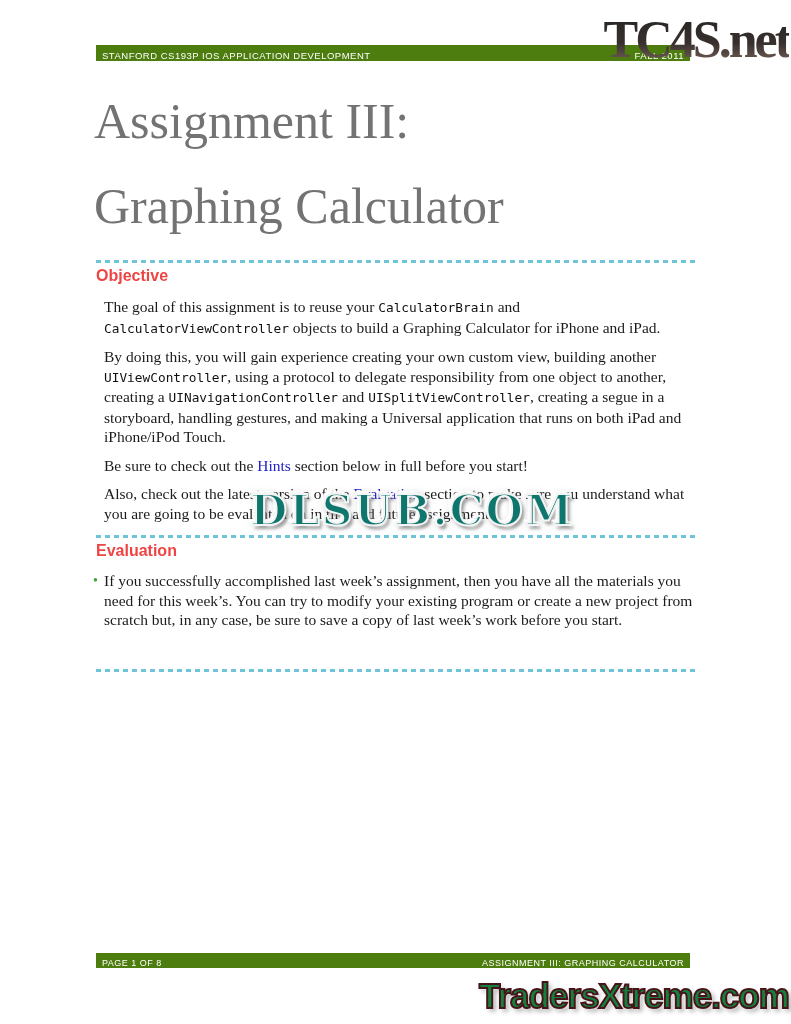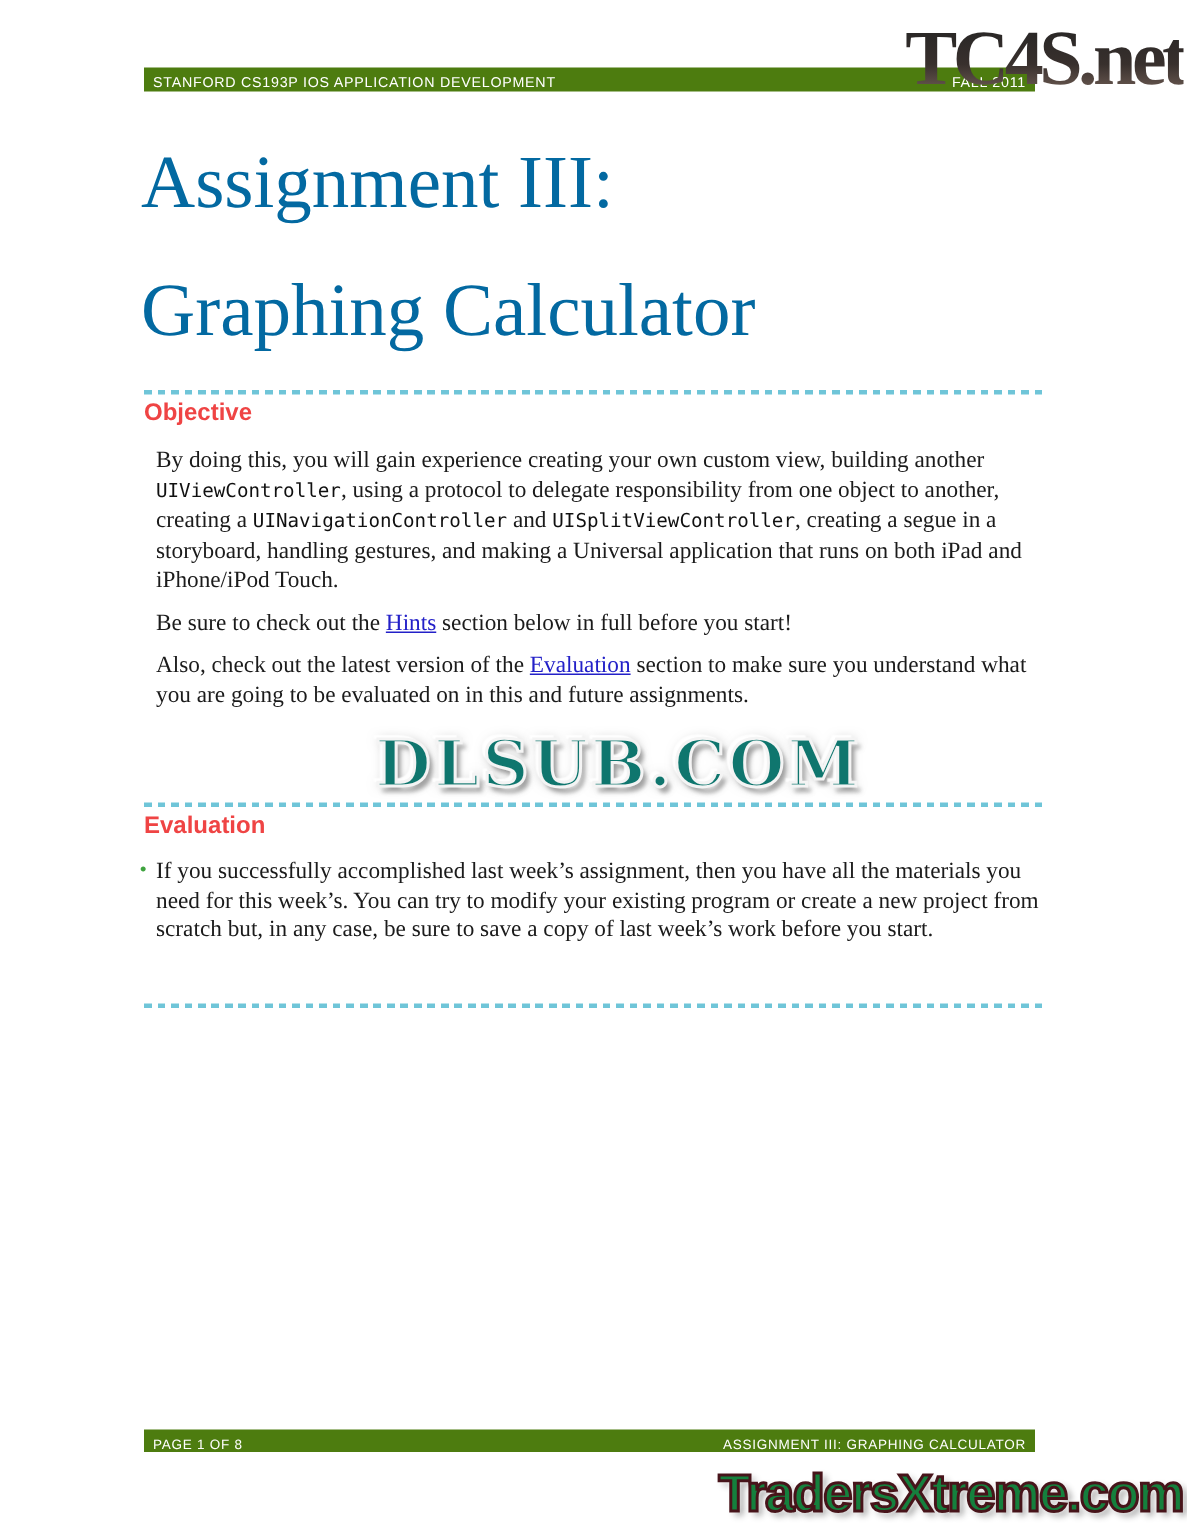--- a/index.html
+++ b/index.html
@@ -70,21 +70,21 @@
     text-shadow:
       0 0 3px #ffffff, 0 0 6px #ffffff,
       3px 3px 5px rgba(0,0,0,0.45);
     z-index: 5;
   }
 
   
   .title-line {
     position: absolute;
     left: 94px;
-    color: #0369a1;
+    color: #737373;
     font-family: "Liberation Serif", serif;
     font-size: 50px;
     line-height: 56px;
     white-space: nowrap;
   }
   .title-1 { top: 93px; }
   .title-2 { top: 178px; }
 
   
   .dash {
@@ -121,21 +121,20 @@
   .objective-text { top: 297px; }
   .materials-text { top: 571px; }
   .body-text p { margin: 0 0 9px 0; }
   .inline-code {
     font-family: "DejaVu Sans Mono", monospace;
     font-size: 12.8px;
     color: #101010;
   }
   .doc-link {
     color: #2320c8;
-    text-decoration: underline;
     cursor: pointer;
   }
   .bullet-row { display: flex; margin-left: -11px; }
   .bullet-dot {
     color: #3fa33f;
     width: 11px;
     flex: 0 0 11px;
     font-size: 14px;
   }
 </style>
@@ -152,20 +151,21 @@
 <div class="title-line title-1">Assignment III:</div>
 <div class="title-line title-2">Graphing Calculator</div>
 
 <div class="dash dash-1"></div>
 <div class="dash dash-2"></div>
 <div class="dash dash-3"></div>
 
 <div class="sec-head objective">Objective</div>
 
 <div class="body-text objective-text">
+  <p><span>The goal of this assignment is to reuse your </span><span class="inline-code">CalculatorBrain</span><span> and </span><span class="inline-code">CalculatorViewController</span><span> objects to build a Graphing Calculator for iPhone and iPad.</span></p>
 
   <p><span>By doing this, you will gain experience creating your own custom view, building another </span><span class="inline-code">UIViewController</span><span>, using a protocol to delegate responsibility from one object to another, creating a </span><span class="inline-code">UINavigationController</span><span> and </span><span class="inline-code">UISplitViewController</span><span>, creating a segue in a storyboard, handling gestures, and making a Universal application that runs on both iPad and iPhone/iPod Touch.</span></p>
 
   <p><span>Be sure to check out the </span><a class="doc-link">Hints</a><span> section below in full before you start!</span></p>
 
   <p><span>Also, check out the latest version of the </span><a class="doc-link">Evaluation</a><span> section to make sure you understand what you are going to be evaluated on in this and future assignments.</span></p>
 </div>
 
 <div class="wm-dlsub">DLSUB.COM</div>
 

